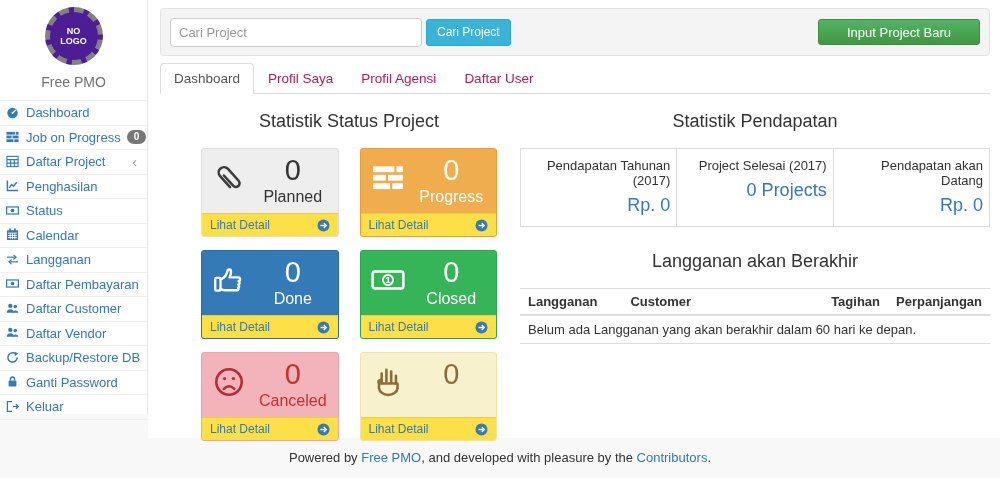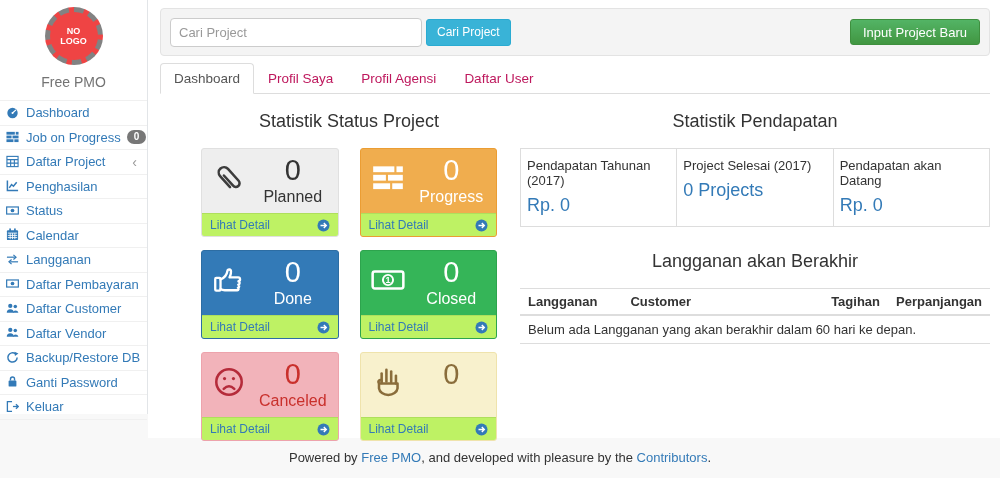--- a/index.html
+++ b/index.html
@@ -12,21 +12,21 @@
   }
   .page { position: relative; width: 1000px; height: 478px; overflow: hidden; }
 
   
   .sidebar {
     position: absolute; left: 0; top: 0; width: 148px; height: 414px;
     background: #fff; border-right: 1px solid #e2e5e8;
   }
   .logo-badge {
     width: 58px; height: 58px; margin: 7px auto 0; border-radius: 50%;
-    background: #ef4444; border: 5px dashed #828282;
+    background: #4c1d95; border: 5px dashed #828282;
     display: flex; align-items: center; justify-content: center;
     color: #fff; font-size: 9px; font-weight: bold; text-align: center;
     line-height: 1.15; width: 58px; word-spacing: 58px;
   }
   .brand { text-align: center; color: #737373; font-size: 14px; margin: 9px 0 10px; }
   .menu { list-style: none; border-top: 1px solid #f0f0f0; }
   .menu li {
     display: flex; align-items: center; gap: 6px;
     height: 24.5px; padding: 0 5px 0 6px;
     border-bottom: 1px solid #f0f0f0;
@@ -57,21 +57,21 @@
     font-family: inherit;
   }
   .search-input::placeholder { color: #999; }
   .btn { border-radius: 3px; cursor: pointer; font-family: inherit; }
   .btn-cari {
     margin-left: 4px; height: 27px; padding: 0 10px; font-size: 12px;
     color: #fff; background: #39b3d7; border: 1px solid #2aabd2;
   }
   .well-spacer { flex: 1; }
   .btn-new {
-    height: 26px; padding: 0 12px; font-size: 13px; color: #fff;
+    height: 26px; padding: 0 28px; font-size: 13px; color: #fff;
     background: linear-gradient(#53b465, #419641); border: 1px solid #3e8f3e;
   }
 
   
   .tabs {
     display: flex; margin: 7px 10px 0 12px; border-bottom: 1px solid #ddd;
     list-style: none;
   }
   .tab {
     padding: 7px 13px; color: #be185d; cursor: pointer; font-size: 13.5px;
@@ -91,36 +91,36 @@
   
   .cards { display: grid; grid-template-columns: 1fr 1fr; column-gap: 21px; row-gap: 13px; }
   .card { border-radius: 3px; overflow: hidden; border: 1px solid rgba(0,0,0,0.07); }
   .card-body { position: relative; height: 64px; padding-left: 46px; text-align: center; }
   .cicon { position: absolute; left: 9px; top: 11px; width: 36px; height: 36px; }
   .cicon svg { width: 36px; height: 36px; }
   .count { font-size: 29px; line-height: 1; padding-top: 7px; }
   .clabel { font-size: 16px; margin-top: 3px; }
   .card-footer {
     display: flex; align-items: center; justify-content: space-between;
-    height: 23px; padding: 0 8px; background: #bef264;
+    height: 23px; padding: 0 8px; background: #fde047;
     border-top: 1px solid rgba(0,0,0,0.08);
     color: #337ab7; font-size: 12px; text-decoration: none; cursor: pointer;
   }
   .aicon svg { width: 13px; height: 13px; display: block; }
 
   .card.planned  { background: #eeeeee; color: #333; border-color: #e0e0e0; }
   .card.progress { background: #f0ad4e; color: #fff; border-color: #eb9d33; }
   .card.done     { background: #337ab7; color: #fff; border-color: #2d6da3; }
   .card.closed   { background: #35b558; color: #fff; border-color: #2da44d; }
   .card.canceled { background: #f2b3ba; color: #c9302c; border-color: #eda3ac; }
   .card.onhold   { background: #f8f1cd; color: #8a6d3b; border-color: #efe3ac; }
 
   
   .income { display: flex; border: 1px solid #ddd; }
-  .income-cell { flex: 1; text-align: left; padding: 9px 6px 10px; }
+  .income-cell { flex: 1; text-align: right; padding: 9px 6px 10px; }
   .income-cell + .income-cell { border-left: 1px solid #ddd; }
   .ilabel { font-size: 13px; color: #333; }
   .ivalue { font-size: 18px; color: #337ab7; margin-top: 7px; cursor: pointer; }
 
   
   .subs-title { margin-top: 24px; }
   table.subs { width: 100%; border-collapse: collapse; font-size: 13px; }
   table.subs th {
     text-align: left; font-weight: bold; padding: 5px 8px;
     border-top: 1px solid #ddd; border-bottom: 2px solid #ddd;

